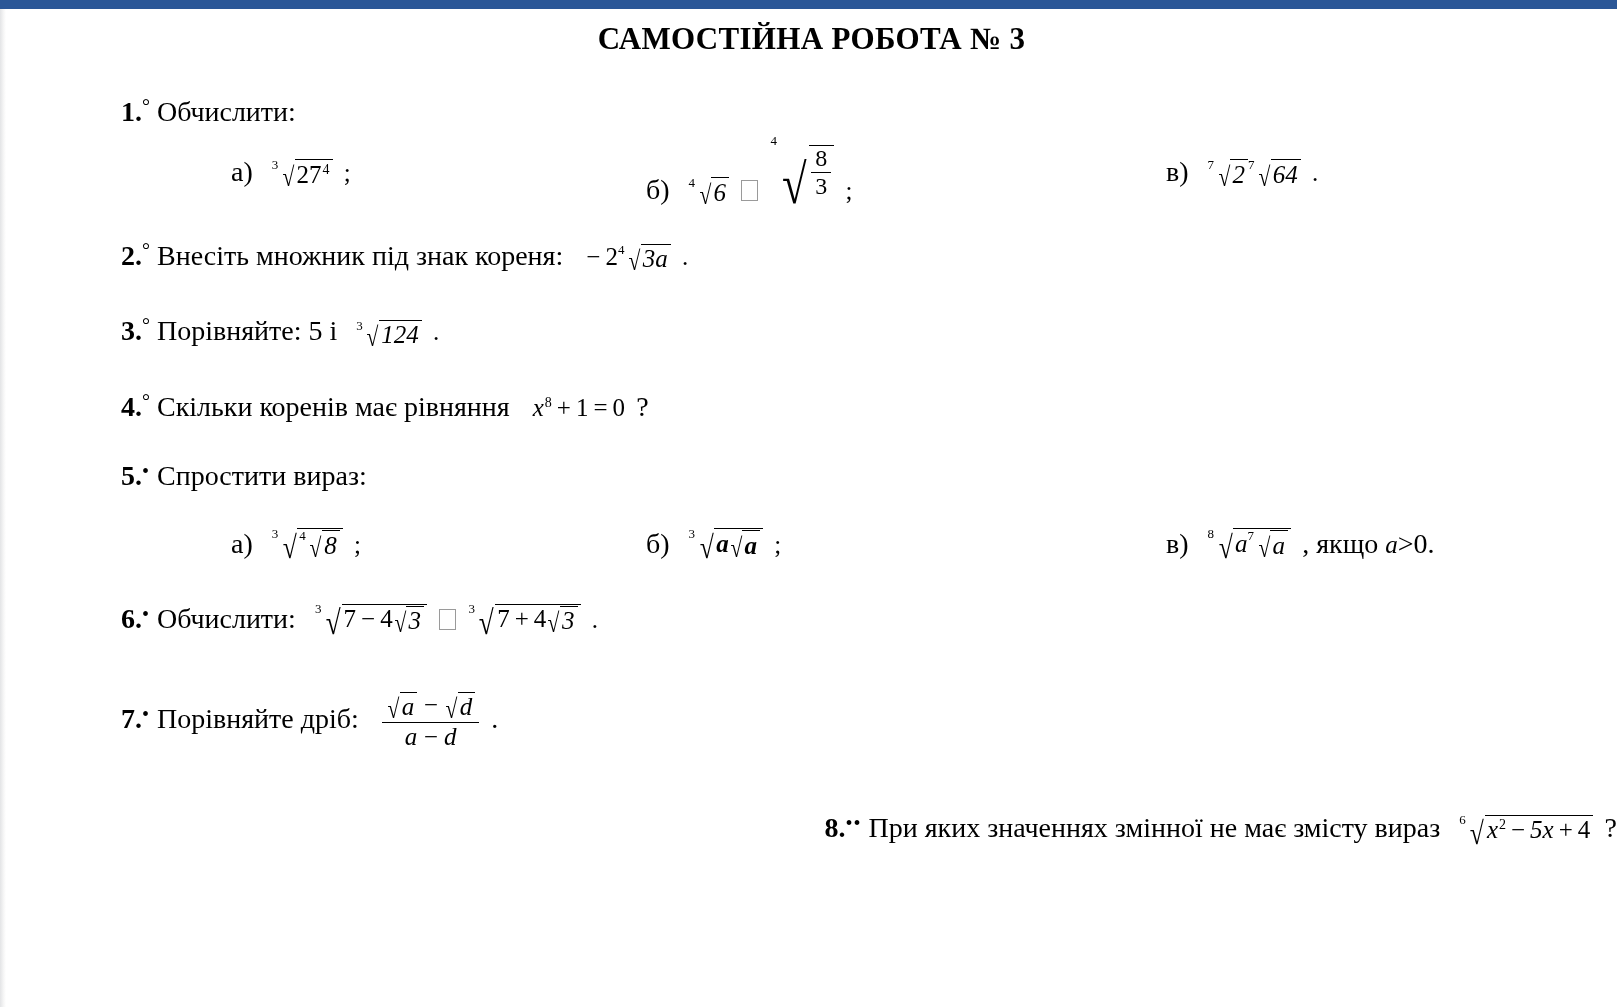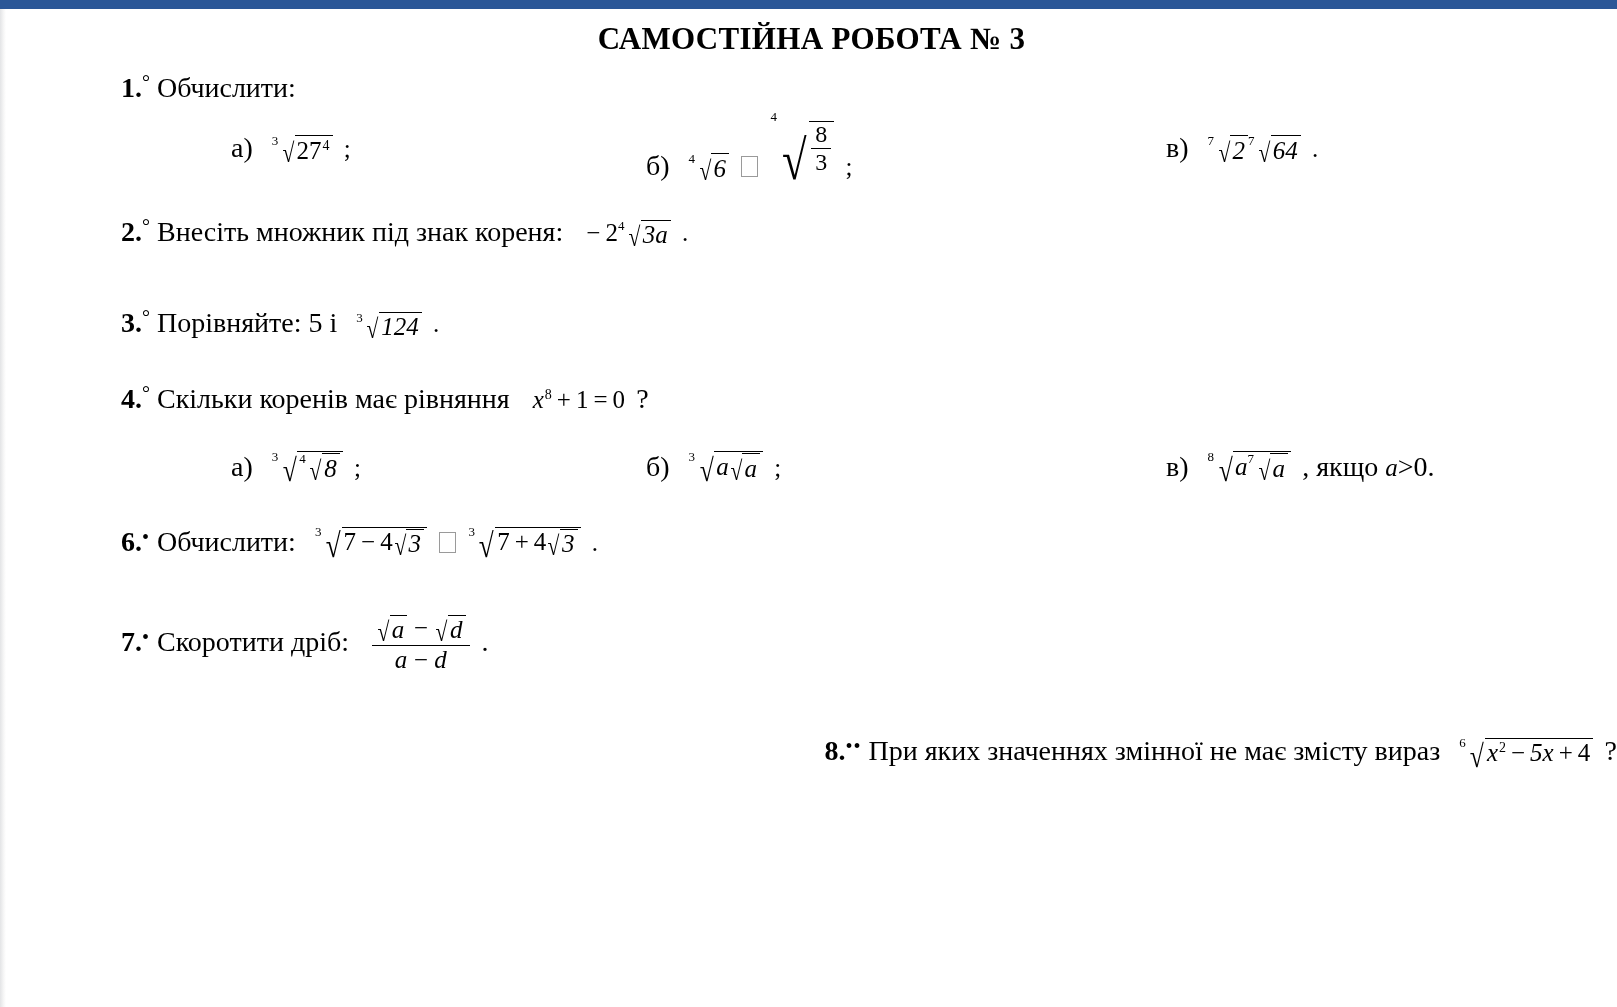--- a/index.html
+++ b/index.html
@@ -185,21 +185,21 @@
 <body>
 
 <div id="top-bar"></div>
 <div id="top-shade"></div>
 <div id="left-edge"></div>
 
 <div id="sheet">
 
   <div class="doc-title">САМОСТІЙНА РОБОТА № 3</div>
 
-  <div class="task" style="margin-top:16px;">
+  <div class="task" style="margin-top:40px;">
     <span class="num">1.</span><span class="mark-deg">°</span>
     <span class="body">Обчислити:</span>
   </div>
 
   <div class="subrow" style="height:72px; margin-top:30px;">
 
     <span class="col c1">
       <span class="lbl">а)</span>
       <span class="spc-s"></span>
       <span class="m">
@@ -249,21 +249,21 @@
     <span class="body">Внесіть множник під знак кореня:</span>
     <span class="spc"></span>
     <span class="m">
       <span class="up">−</span><span class="spc-s"></span><span class="up">2</span><span class="rad idxpad">
         <span class="idx">4</span><span class="sign">√</span><span class="bar">3a</span>
       </span>
       <span class="spc-s"></span><span class="up">.</span>
     </span>
   </div>
 
-  <div class="task" style="margin-top:58px;">
+  <div class="task" style="margin-top:42px;">
     <span class="num">3.</span><span class="mark-deg">°</span>
     <span class="body">Порівняйте: 5 і</span>
     <span class="spc-s"></span>
     <span class="m">
       <span class="rad idxpad">
         <span class="idx">3</span><span class="sign">√</span><span class="bar up">124</span>
       </span>
       <span class="spc-s"></span><span class="up">.</span>
     </span>
   </div>
@@ -271,20 +271,24 @@
   <div class="task" style="margin-top:42px;">
     <span class="num">4.</span><span class="mark-deg">°</span>
     <span class="body">Скільки коренів має рівняння</span>
     <span class="spc"></span>
     <span class="m">
       <span>x</span><sup class="en">8</sup><span class="spc-s"></span><span class="up">+</span><span class="spc-s"></span><span class="up">1</span><span class="spc-s"></span><span class="up">=</span><span class="spc-s"></span><span class="up">0</span>
     </span>
     <span class="spc-s"></span><span>?</span>
   </div>
 
+  <div class="task" style="margin-top:40px;">
+    <span class="num">5.</span><span class="mark-dot">•</span>
+    <span class="body">Спростити вираз:</span>
+  </div>
 
   <div class="subrow" style="height:60px; margin-top:38px;">
 
     <span class="col c1">
       <span class="lbl">а)</span>
       <span class="spc-s"></span>
       <span class="m">
         <span class="rad idxpad">
           <span class="idx">3</span><span class="sign" style="font-size:32px;">√</span><span class="bar" style="top:-4px;">
             <span class="rad idxpad">
@@ -294,21 +298,21 @@
         </span>
         <span class="spc-s"></span><span class="up">;</span>
       </span>
     </span>
 
     <span class="col c2">
       <span class="lbl">б)</span>
       <span class="spc-s"></span>
       <span class="m">
         <span class="rad idxpad">
-          <span class="idx">3</span><span class="sign" style="font-size:32px;">√</span><span class="bar" style="top:-4px;">
+          <span class="idx">3</span><span class="sign" style="font-size:32px;">√</span><span class="bar" style="top:-4px;font-weight:bold;">
             <span>a</span><span class="rad">
               <span class="sign">√</span><span class="bar">a</span>
             </span>
           </span>
         </span>
         <span class="spc-s"></span><span class="up">;</span>
       </span>
     </span>
 
     <span class="col c3">
@@ -346,21 +350,21 @@
             <span class="sign">√</span><span class="bar up">3</span>
           </span>
         </span>
       </span>
       <span class="spc-s"></span><span class="up">.</span>
     </span>
   </div>
 
   <div class="task" style="margin-top:52px;">
     <span class="num">7.</span><span class="mark-dot">•</span>
-    <span class="body">Скоротити дріб:</span>
+    <span class="body">Порівняйте дріб:</span>
     <span class="spc"></span>
     <span class="frac" style="top:0px;">
       <div class="num-t">
         <span class="rad">
           <span class="sign">√</span><span class="bar">a</span>
         </span><span class="spc-s"></span><span class="up">−</span><span class="spc-s"></span><span class="rad">
           <span class="sign">√</span><span class="bar">d</span>
         </span>
       </div>
       <div class="den">

